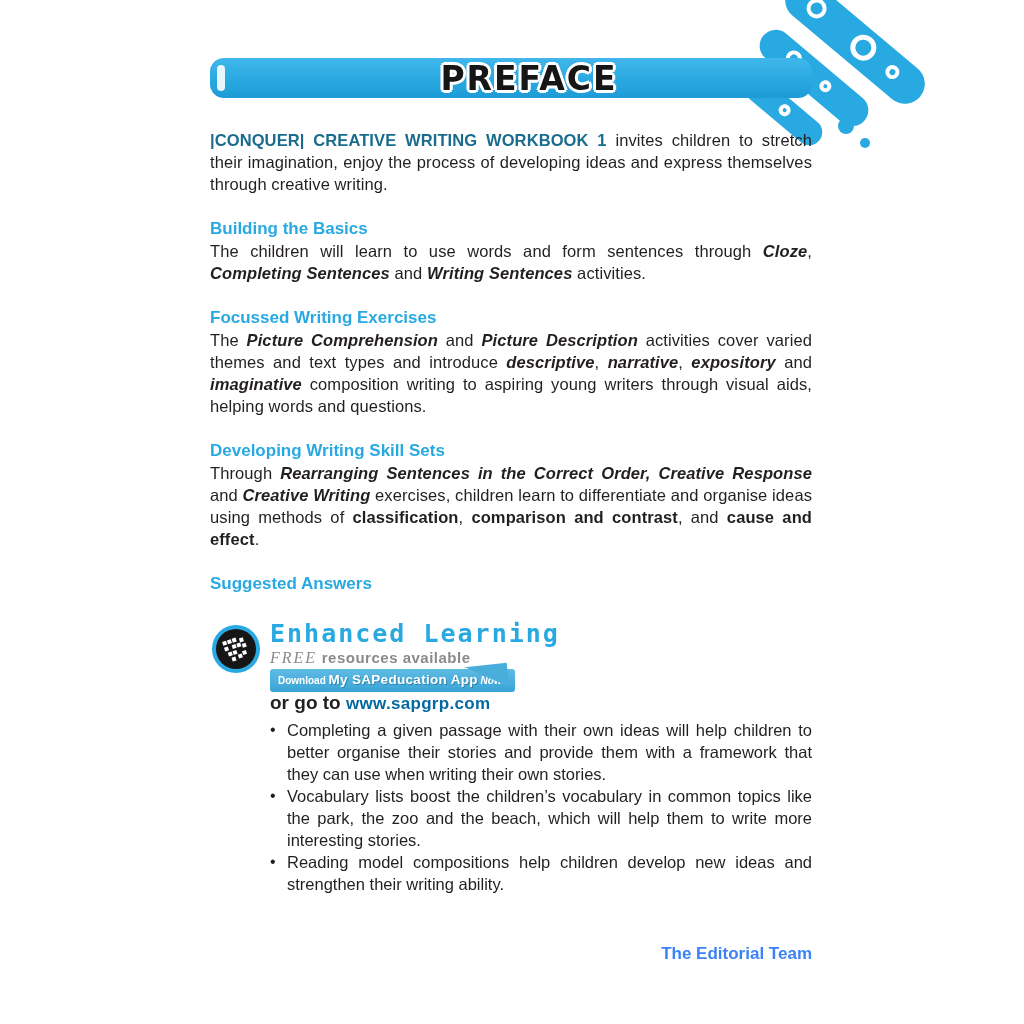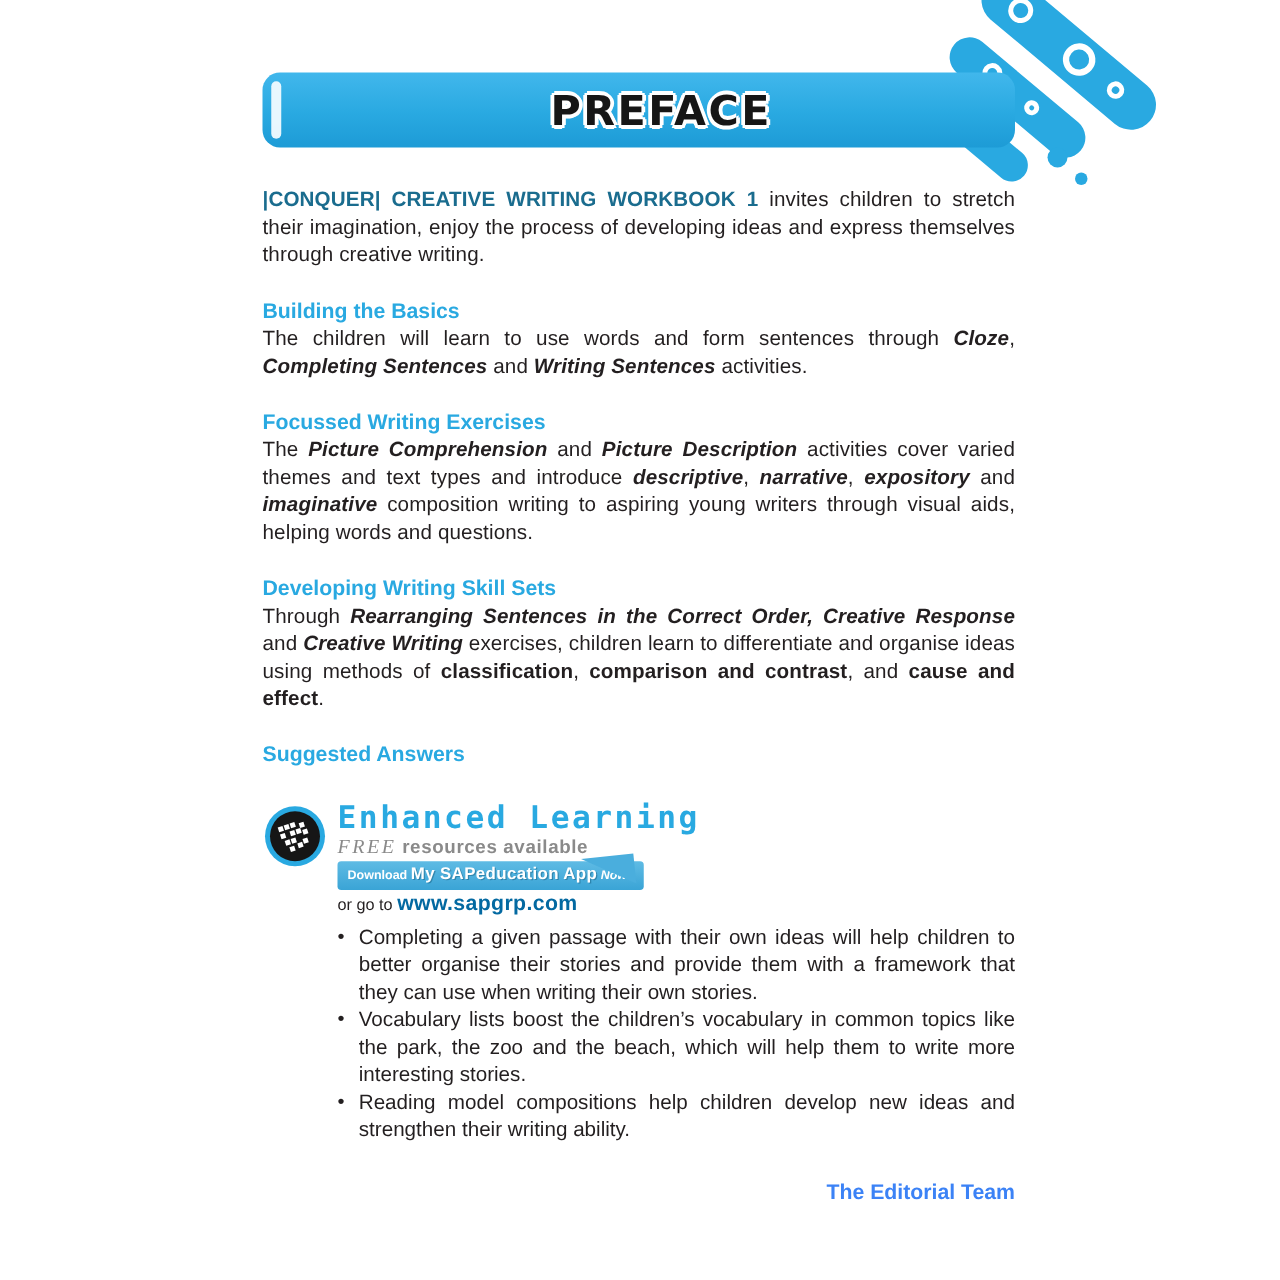--- a/index.html
+++ b/index.html
@@ -36,21 +36,21 @@
     position: absolute;
     left: 210px;
     top: 58px;
     width: 602px;
     z-index: 2;
   }
 
   
   .banner {
     position: relative;
-    height: 60px;
+    height: 40px;
     background: linear-gradient(180deg, #41b7ec 0%, #29a9e1 55%, #1d9bd6 100%);
     border-radius: 14px;
     display: flex; align-items: center; justify-content: center; padding-left: 36px;
   }
   .banner-highlight {
     position: absolute; left: 7px; top: 7px; bottom: 7px; width: 8px;
     background: #f2fbff; border-radius: 6px; opacity: 0.95;
   }
   .banner-title {
     font-family: "DejaVu Sans", sans-serif;
@@ -88,21 +88,21 @@
   .el-ribbon {
     display: inline-block; margin-top: 3px;
     background: linear-gradient(180deg, #5fbbe4, #3aa4d6);
     color: #ffffff; border-radius: 3px;
     padding: 2px 10px 3px 8px; line-height: 16px; white-space: nowrap;
   }
   .rib-small { font-size: 10px; font-weight: bold; margin-top: 39px; }
   .rib-big { font-size: 13.5px; font-weight: bold; letter-spacing: 0.3px; text-shadow: 1px 1px 0 rgba(0,60,90,.35); }
   .rib-now { font-size: 10px; font-weight: bold; font-style: italic; }
   .el-orgoto { margin-top: 1px; line-height: 19px; }
-  .orgoto-label { font-size: 13px; font-weight: normal; color: #231f20; }
+  .orgoto-label { font-size: 19px; font-weight: bold; color: #231f20; }
   .site { font-size: 17px; font-weight: bold; color: #0369a1; letter-spacing: 0.3px; }
   .el-tail {
     position: absolute; left: 196px; top: 44px;
     width: 0; height: 0;
     border-top: 24px solid #4aaedd;
     border-left: 42px solid transparent;
     transform: rotate(-6deg);
   }
 
   

